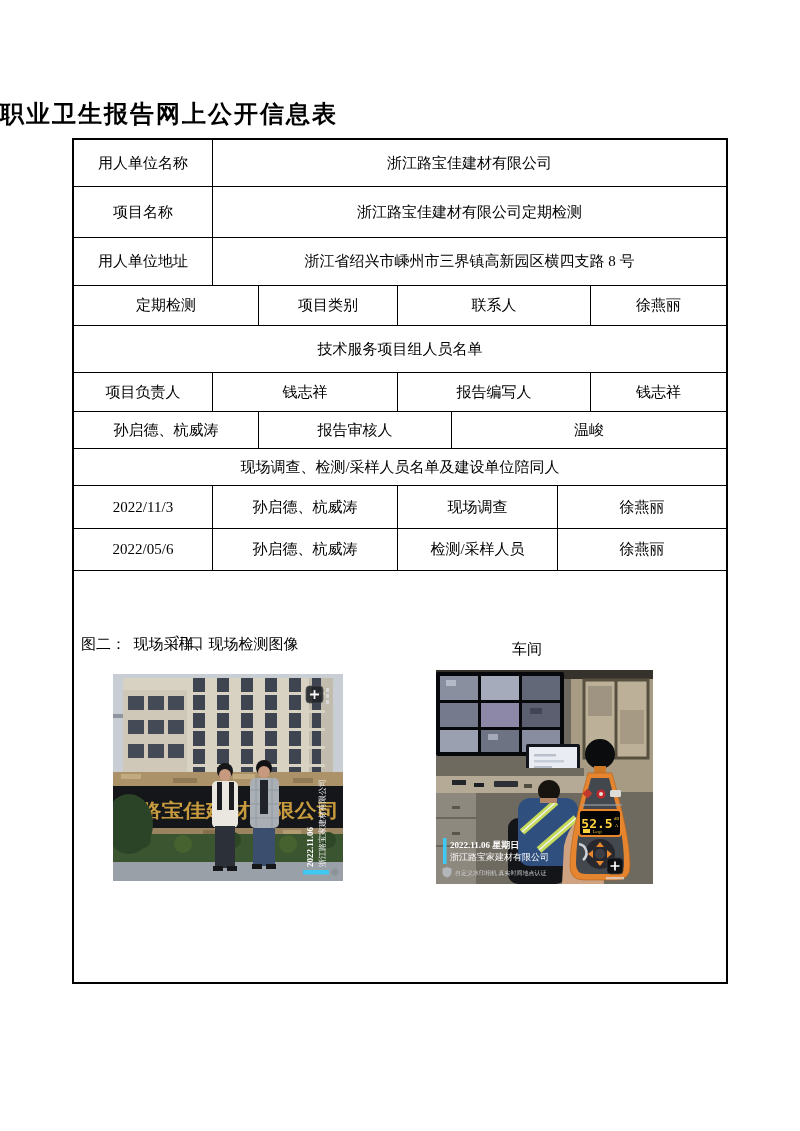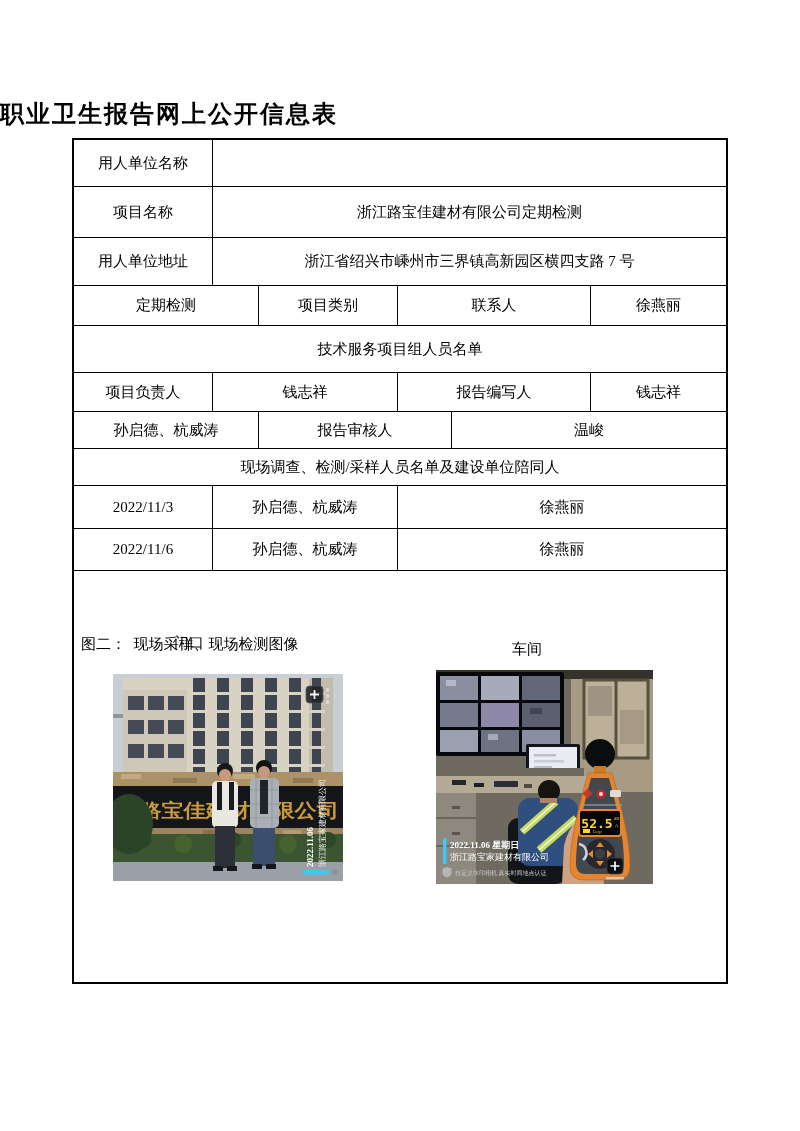--- a/index.html
+++ b/index.html
@@ -33,30 +33,31 @@
 <body>
 
 <div class="page">
 
   <h1 class="title">职业卫生报告网上公开信息表</h1>
 
   <div class="doc-table">
 
     <div class="tr h47">
       <div class="td c1">用人单位名称</div>
+      <div class="td grow end">浙江路宝佳建材有限公司</div>
     </div>
 
     <div class="tr h51">
       <div class="td c1">项目名称</div>
       <div class="td grow end">浙江路宝佳建材有限公司定期检测</div>
     </div>
 
     <div class="tr h48">
       <div class="td c1">用人单位地址</div>
-      <div class="td grow end">浙江省绍兴市嵊州市三界镇高新园区横四支路 7 号</div>
+      <div class="td grow end">浙江省绍兴市嵊州市三界镇高新园区横四支路 8 号</div>
     </div>
 
     <div class="tr h40">
       <div class="td c2">定期检测</div>
       <div class="td c1">项目类别</div>
       <div class="td c3">联系人</div>
       <div class="td grow end">徐燕丽</div>
     </div>
 
     <div class="tr h47">
@@ -77,26 +78,28 @@
     </div>
 
     <div class="tr h37">
       <div class="td span">现场调查、检测/采样人员名单及建设单位陪同人</div>
     </div>
 
 
     <div class="tr h43">
       <div class="td c1">2022/11/3</div>
       <div class="td c2">孙启德、杭威涛</div>
+      <div class="td c3b">现场调查</div>
       <div class="td grow end">徐燕丽</div>
     </div>
 
     <div class="tr h42">
-      <div class="td c1">2022/11/6</div>
+      <div class="td c1">2022/05/6</div>
       <div class="td c2">孙启德、杭威涛</div>
+      <div class="td c3b">检测/采样人员</div>
       <div class="td grow end">徐燕丽</div>
     </div>
 
 
     <div class="tr last">
       <div class="td media-cell end">
 
         <div class="figs">
           <div>图二：  现场采样、现场检测图像</div>
         </div>

